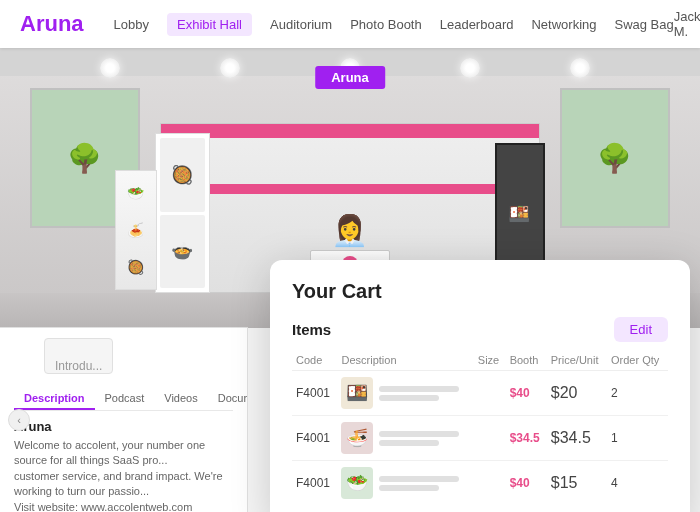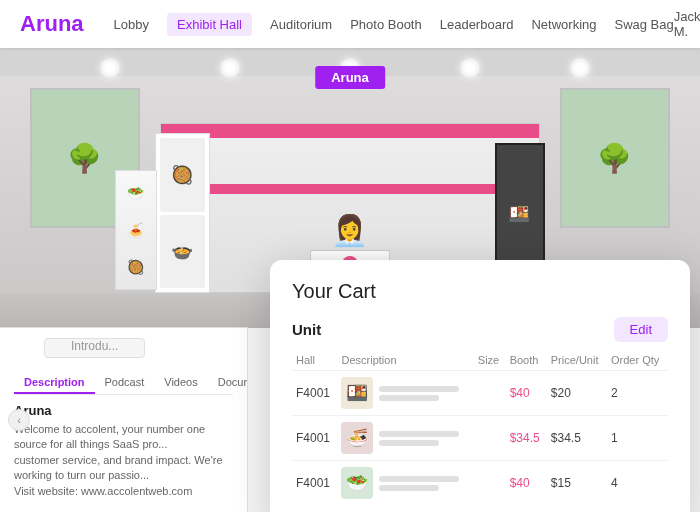--- a/index.html
+++ b/index.html
@@ -113,27 +113,27 @@
       display: flex;
       align-items: center;
       justify-content: center;
       cursor: pointer;
       font-size: 11px;
       color: #888;
     }
 
     .intro-bar {
       margin-left: 30px;
-      height: 20px;
+      height: 36px;
       background: #f5f5f5;
       border: 1px solid #e0e0e0;
       border-radius: 4px;
       display: flex;
-      align-items: flex-start;
-      padding: 0 26px;
+      align-items: flex-end;
+      padding: 0 10px;
       font-size: 12px;
       color: #999;
       margin-bottom: 8px;
     }
 
     .tabs-row {
       display: flex;
       gap: 0;
       margin-bottom: 8px;
       border-bottom: 1px solid #e8e8e8;
@@ -171,21 +171,21 @@
       width: 420px;
       background: #fff;
       border-radius: 12px;
       box-shadow: 0 8px 40px rgba(0,0,0,0.18);
       padding: 20px 22px 18px;
       z-index: 100;
     }
 
     .cart-title {
       font-size: 20px;
-      font-weight: 400;
+      font-weight: 700;
       color: #222;
       margin-bottom: 14px;
     }
 
     .cart-items-header {
       display: flex;
       align-items: center;
       justify-content: space-between;
       margin-bottom: 8px;
     }
@@ -244,26 +244,26 @@
       gap: 3px;
     }
     .desc-line {
       height: 6px;
       background: #e0e0e0;
       border-radius: 3px;
     }
 
     .price-orig {
       color: #e84d8a;
-      font-weight: 400;
+      font-weight: 700;
       font-size: 12px;
     }
     .price-unit {
       color: #444;
-      font-size: 12px;
+      font-size: 16px;
     }
     .qty-val {
       color: #444;
       font-size: 12px;
     }
     .code-val {
       color: #555;
       font-size: 12px;
     }
 
@@ -371,28 +371,28 @@
       Welcome to accolent, your number one source for all things SaaS pro...<br>
       customer service, and brand impact. We're working to turn our passio...<br>
       Visit website: www.accolentweb.com
     </div>
   </div>
 
   <div class="cart-modal">
     <div class="cart-title">Your Cart</div>
 
     <div class="cart-items-header">
-      <span class="cart-items-label">Unit</span>
+      <span class="cart-items-label">Items</span>
       <button class="edit-btn">Edit</button>
     </div>
 
     <table class="cart-table">
       <thead>
         <tr>
-          <th>Hall</th>
+          <th>Code</th>
           <th>Description</th>
           <th>Size</th>
           <th>Booth</th>
           <th>Price/Unit</th>
           <th>Order Qty</th>
         </tr>
       </thead>
       <tbody>
 
         <tr>

